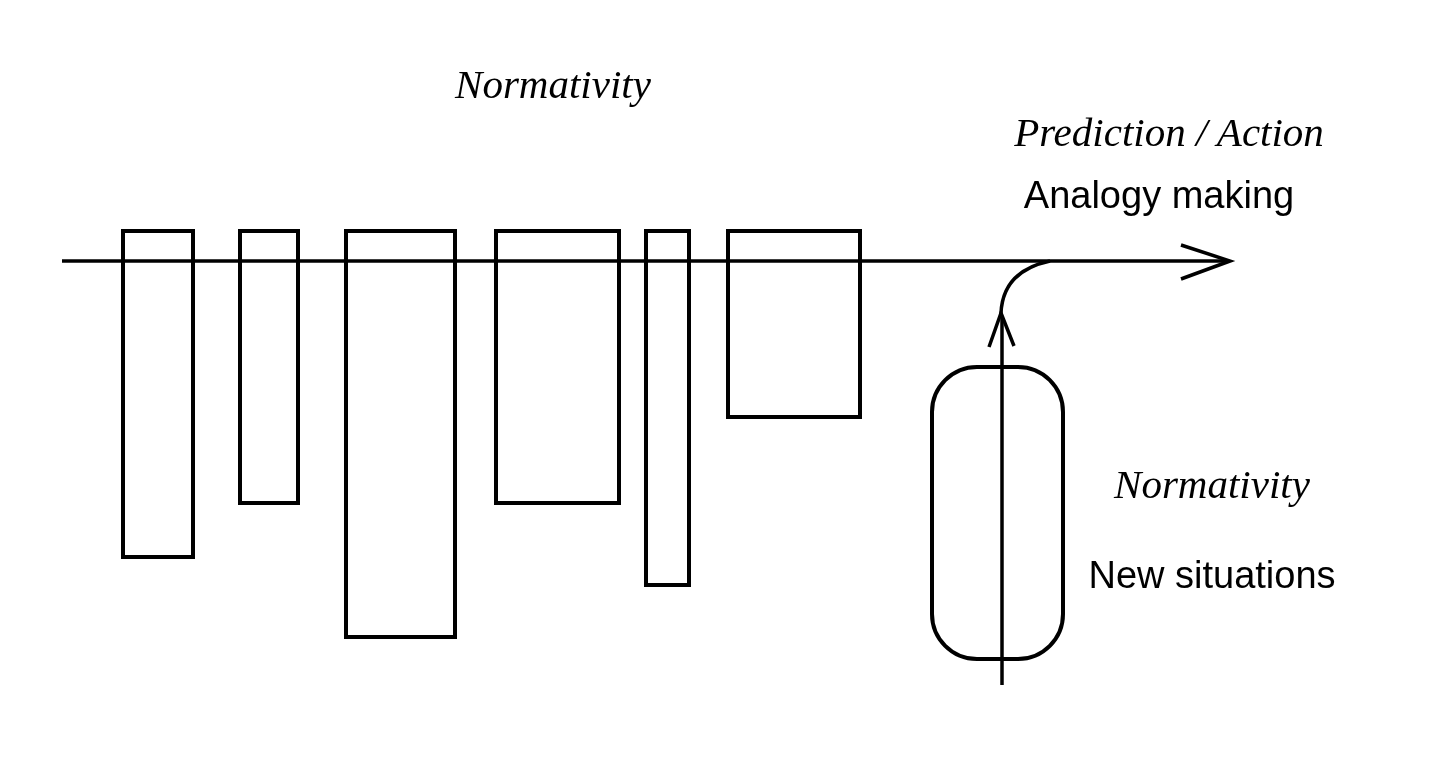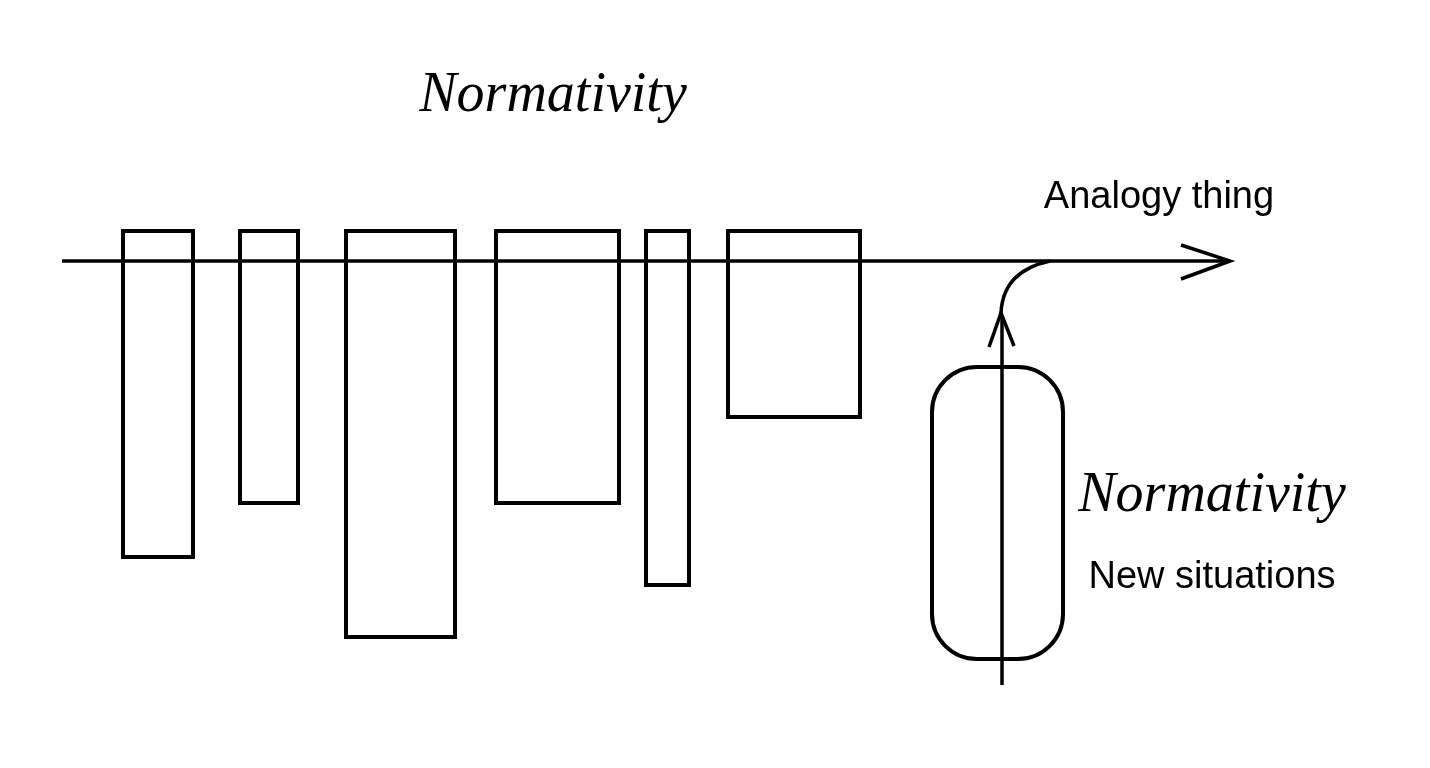--- a/index.html
+++ b/index.html
@@ -34,21 +34,21 @@
   .label {
     position: absolute;
     transform: translateX(-50%);
     white-space: nowrap;
     color: #000000;
     text-align: center;
   }
   .serif-label {
     font-family: "Liberation Serif", "DejaVu Serif", serif;
     font-style: italic;
-    font-size: 56px;
+    font-size: 41px;
     line-height: 1;
   }
   .sans-label {
     font-family: "Liberation Sans", "DejaVu Sans", sans-serif;
     font-size: 38px;
     line-height: 1;
   }
 </style>
 </head>
 <body>
@@ -72,20 +72,21 @@
     <rect id="environment-box" class="stroke" x="932" y="367" width="131" height="292" rx="45" ry="45"></rect>
 
     <line id="input-arrow-line" class="stroke thin" x1="1002" y1="685" x2="1002" y2="316"></line>
     <polyline id="input-arrowhead" class="stroke thin" points="989,347 1001,313 1014,346"></polyline>
     <path id="input-curve" class="stroke thin" d="M 1001 313 Q 1003 271 1050 261"></path>
   </svg>
 
   <div class="label serif-label" style="left:553px; top:64px;">Normativity</div>
 
 
+  <div class="label serif-label" style="left:1169px; top:112px;">Prediction / Action</div>
 
-  <div class="label sans-label" style="left:1159px; top:176px;">Analogy thing</div>
+  <div class="label sans-label" style="left:1159px; top:176px;">Analogy making</div>
 
   <div class="label serif-label" style="left:1212px; top:464px;">Normativity</div>
 
   <div class="label sans-label" style="left:1212px; top:556px;text-align:right;">New situations</div>
 
 </div>
 
 </body></html>

